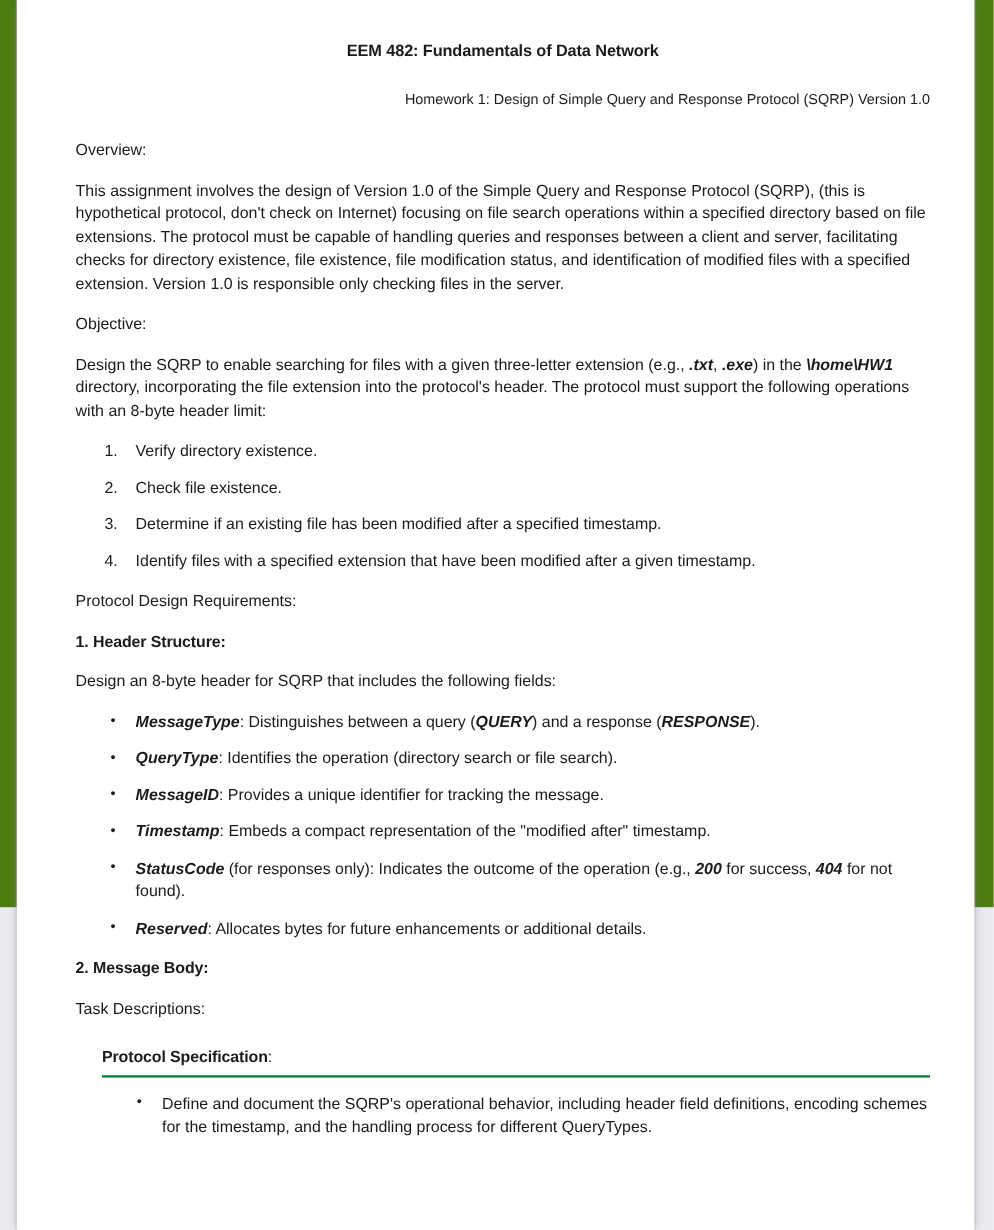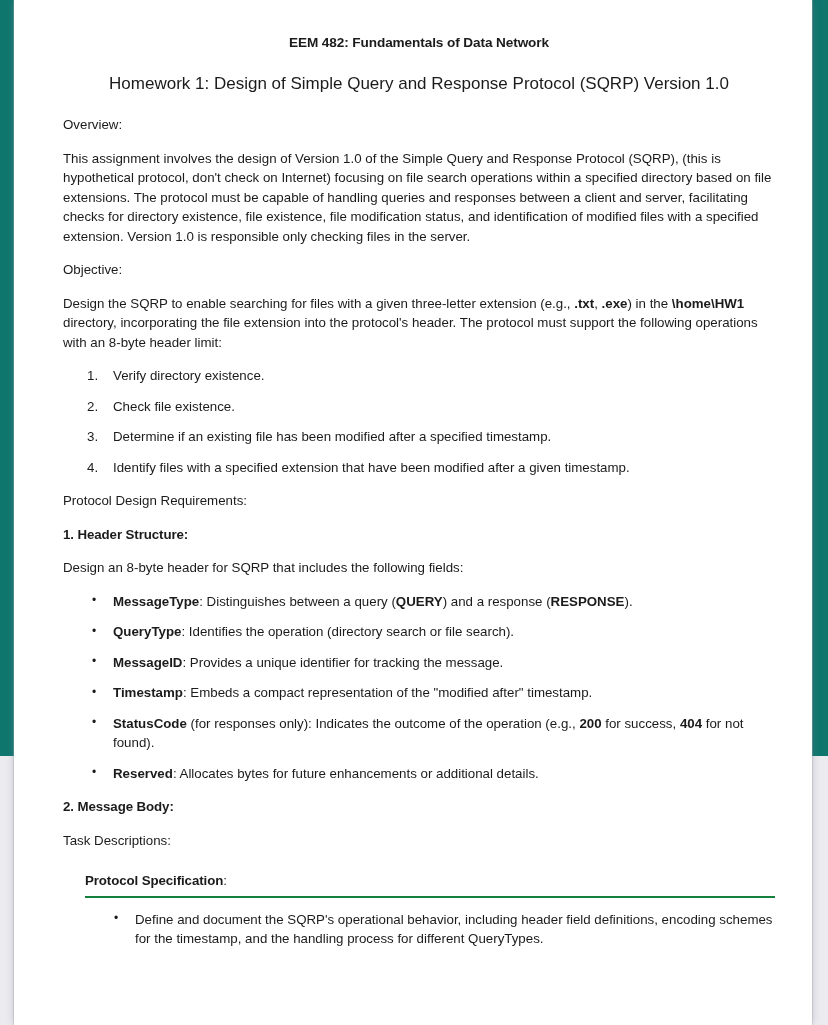--- a/index.html
+++ b/index.html
@@ -12,21 +12,21 @@
     height: 1025px;
     overflow: hidden;
     font-family: "Liberation Sans", sans-serif;
     -webkit-font-smoothing: antialiased;
   }
 
   #viewer {
     position: relative;
     width: 828px;
     height: 756px;
-    background: #0f766e;
+    background: #4d7c0f;
   }
 
   #page {
     position: absolute;
     left: 14px;
     top: 0;
     width: 798px;
     min-height: 1025px;
     background: #ffffff;
     box-shadow: 0 0 0 1px rgba(170,170,180,0.35),
@@ -46,22 +46,22 @@
   }
 
   .doc-title {
     text-align: center;
     font-weight: bold;
     font-size: 13.6px;
     letter-spacing: -0.1px;
     margin: 0 0 21px 0;
   }
   .doc-subtitle {
-    text-align: center;
-    font-size: 17px;
+    text-align: right;
+    font-size: 12px;
     font-weight: normal;
     margin: 0 0 22px 0;
   }
 
   p.para {
     margin: 0 0 14px 0;
   }
   p.label {
     margin: 0 0 14px 0;
   }
@@ -121,21 +121,21 @@
     font-weight: bold;
     letter-spacing: -0.1px;
     border-bottom: 2px solid #15803d;
   }
   .spec-heading .plain { font-weight: normal; }
 
   .spec-block ul.bullets {
     margin-top: 12px;
   }
 
-  b, strong { font-weight: bold; }
+  b, strong { font-weight: bold; font-style: italic; }
 </style>
 </head>
 <body>
 
 <div id="viewer">
   <div id="page">
     <div id="content">
 
       <div class="doc-title">EEM 482: Fundamentals of Data Network</div>
 

